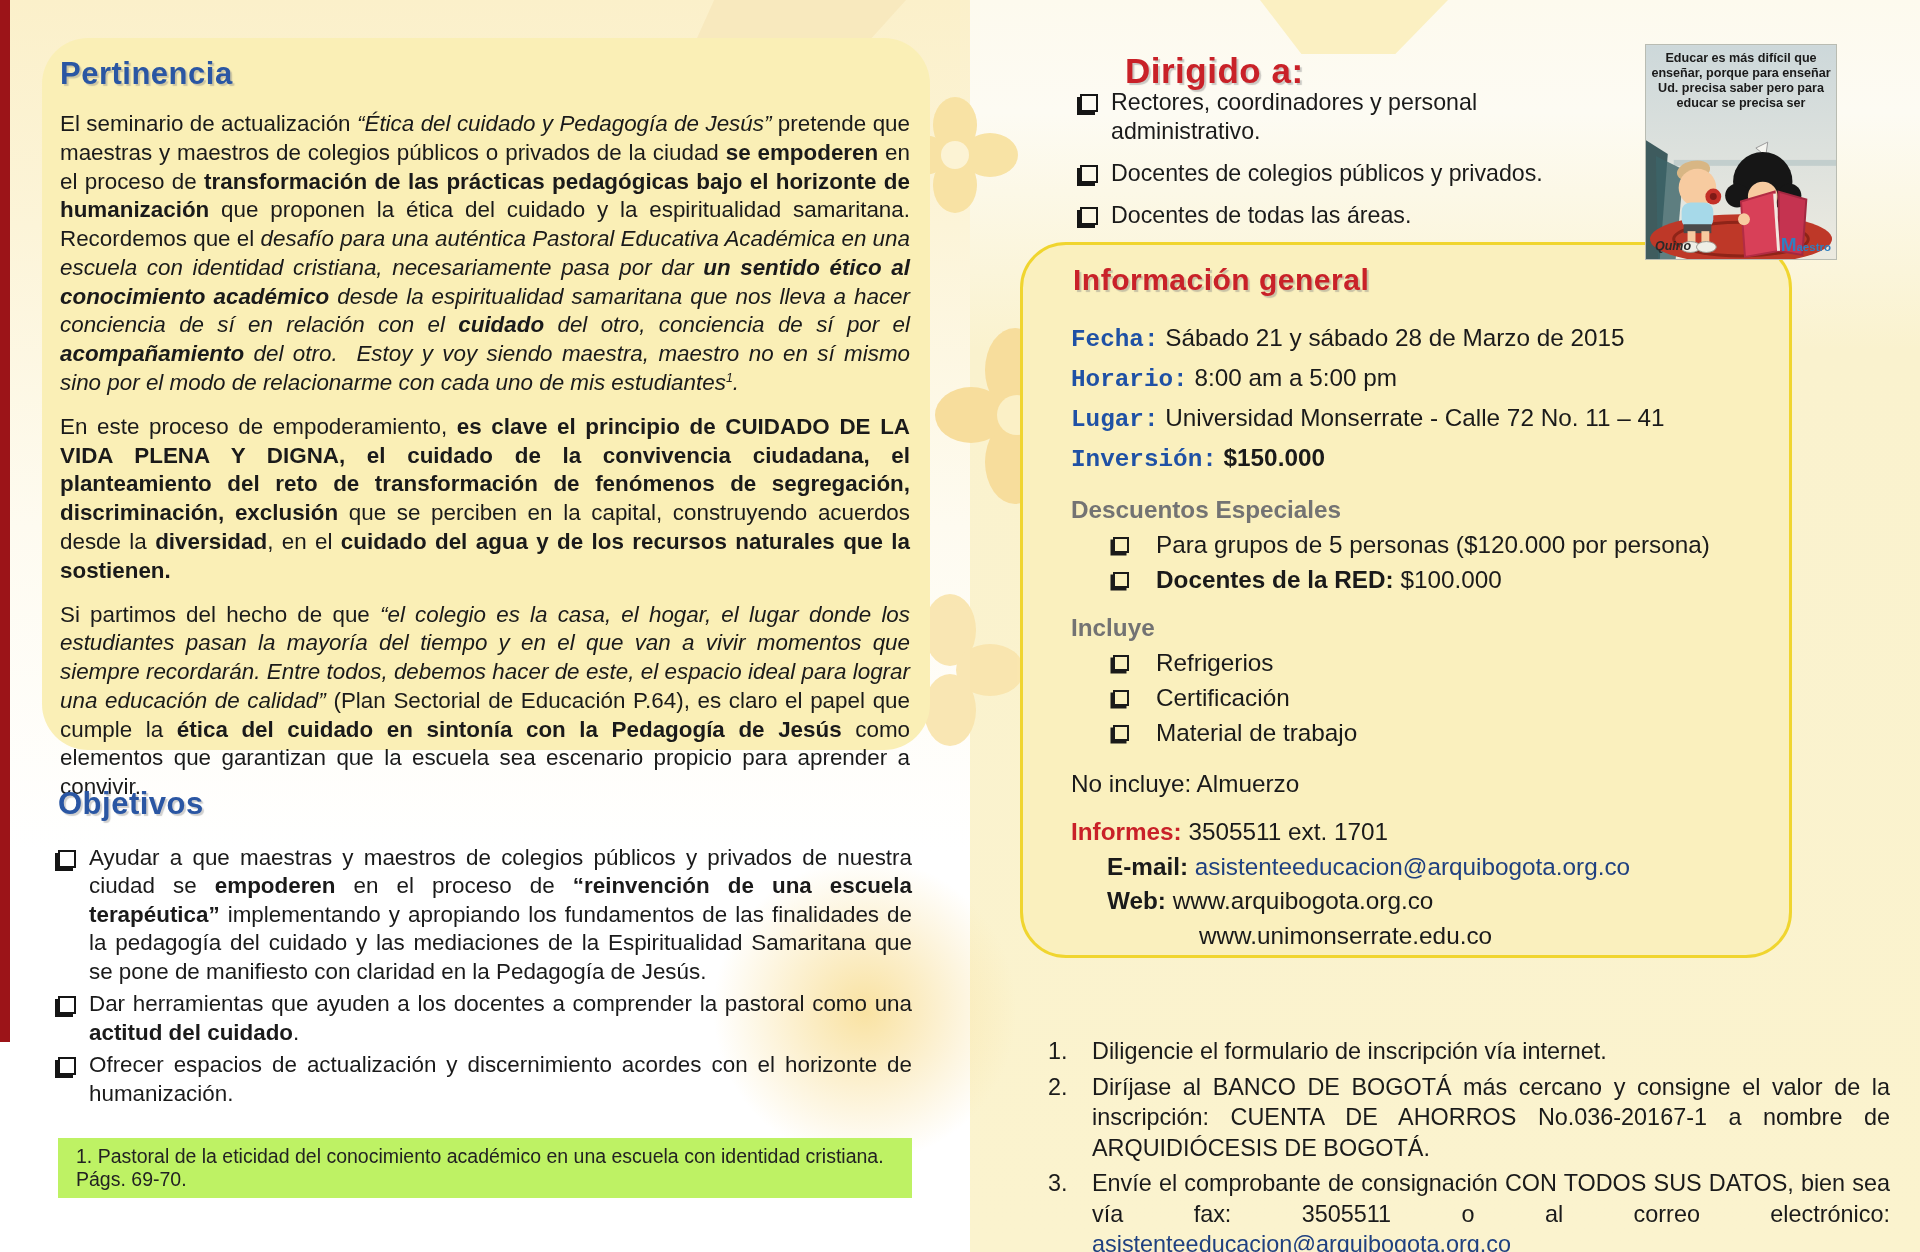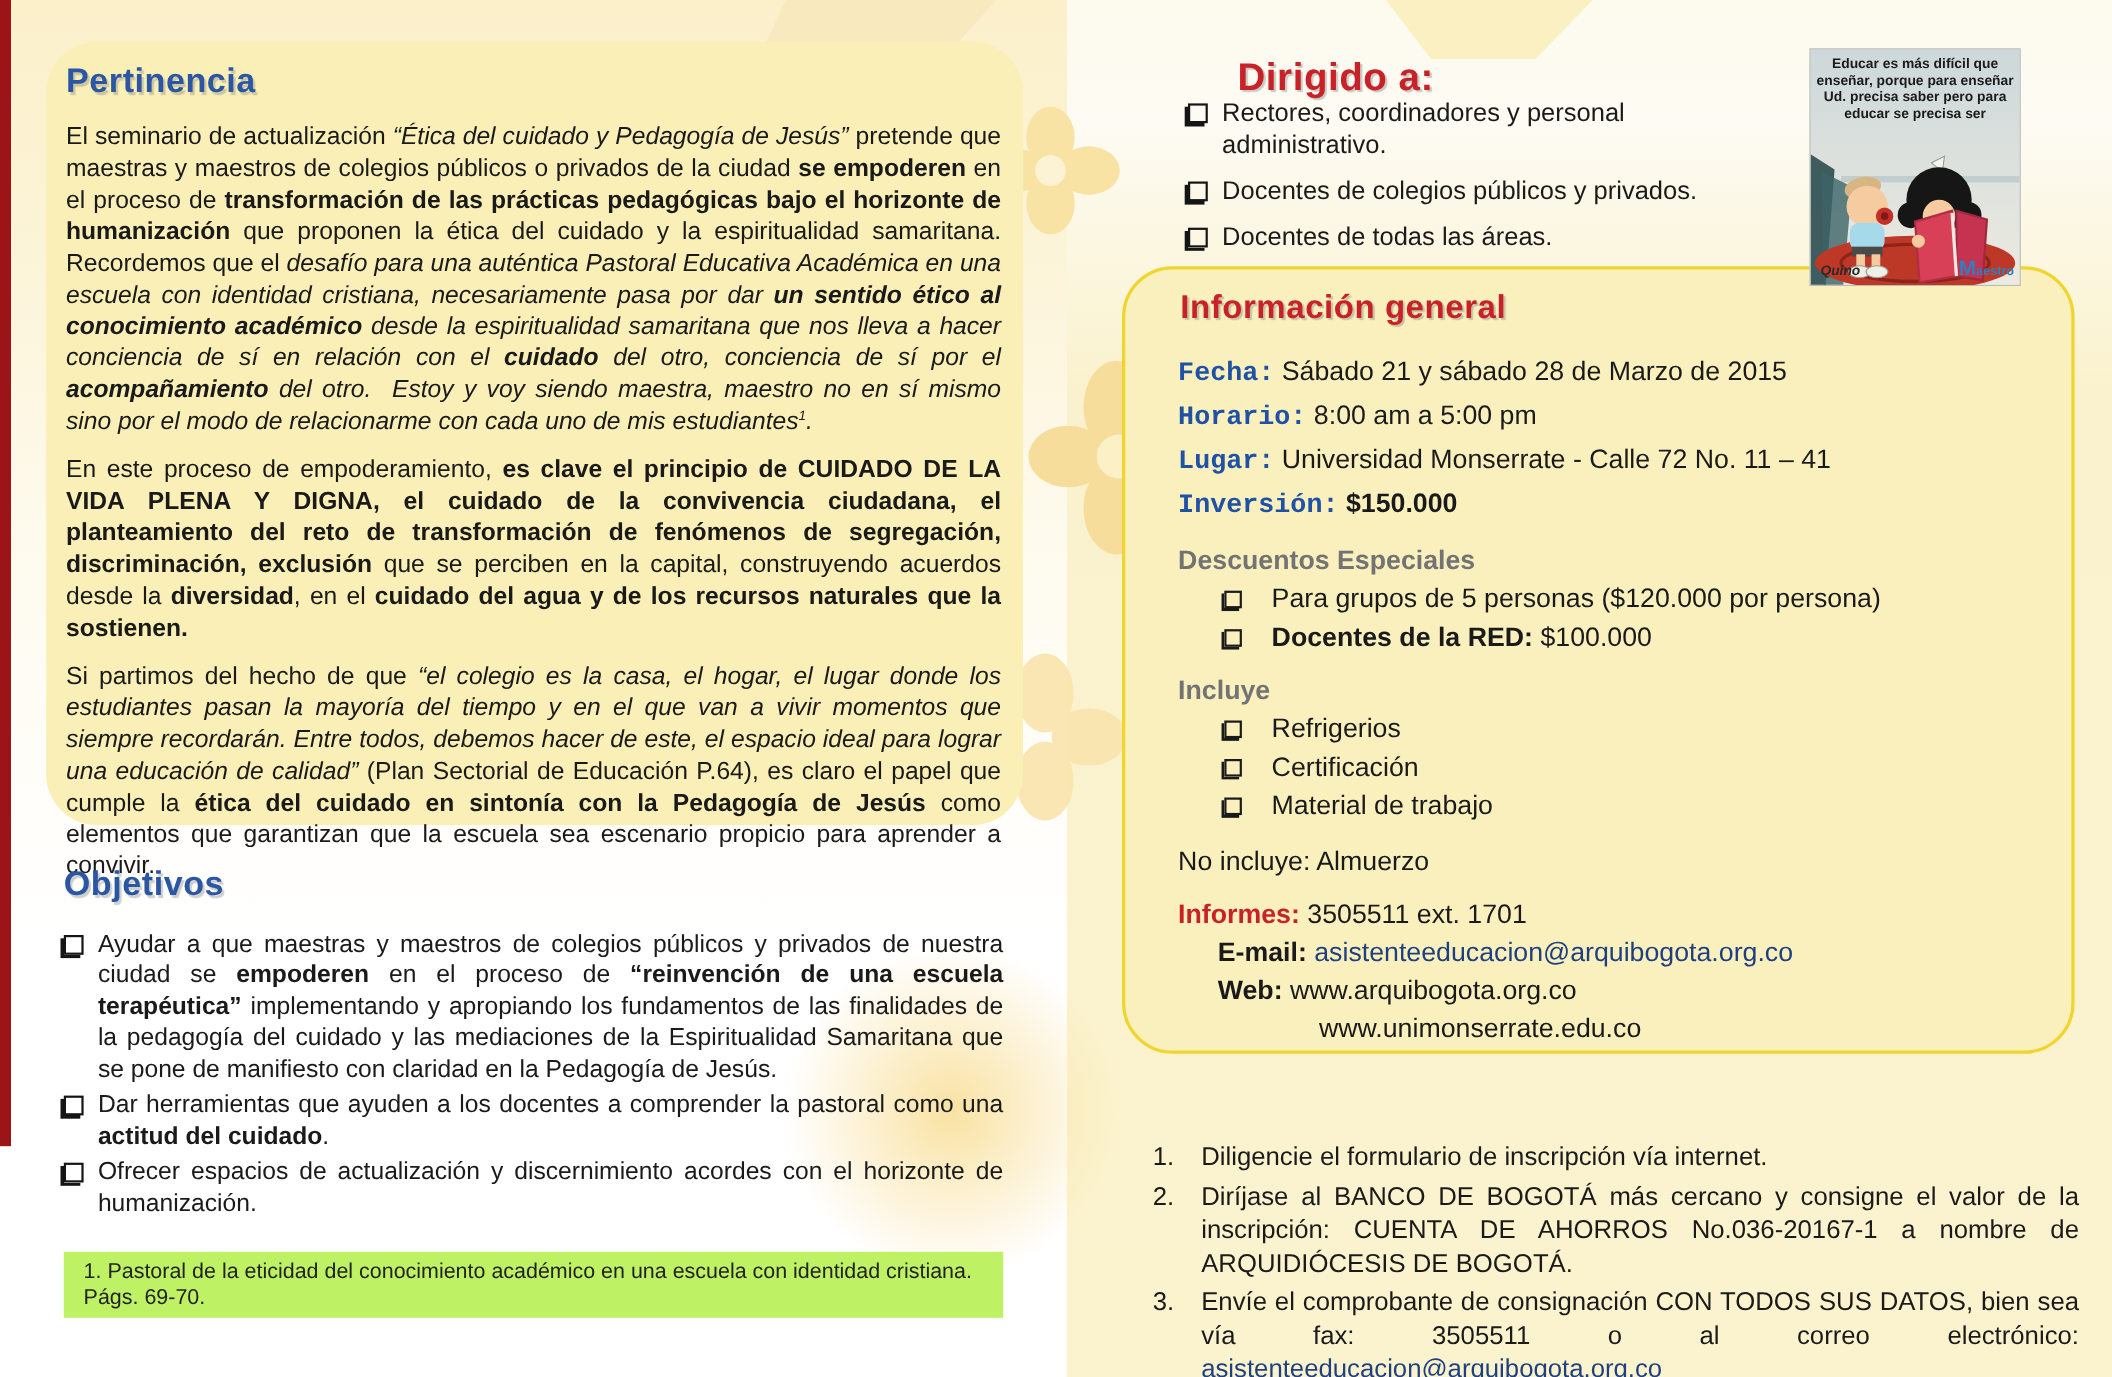--- a/index.html
+++ b/index.html
@@ -55,21 +55,21 @@
     background:#DCE2DF;border:1px solid #B9BCB2;box-sizing:border-box;}
   .comic svg{position:absolute;left:0;top:0;width:100%;height:100%;}
   .comic-caption{position:absolute;left:4px;right:4px;top:6px;z-index:2;text-align:center;
     font-size:12.6px;font-weight:700;line-height:1.18;color:#1a1a1a;}
   .comic-sign{position:absolute;left:9px;bottom:6px;z-index:2;font-size:12.5px;
     font-weight:700;font-style:italic;color:#2a2a2a;}
   .maestro{position:absolute;right:5px;bottom:3px;z-index:2;color:#2F7FC1;font-weight:800;}
   .maestro .m1{font-size:19px;}
   .maestro .m2{font-size:11.5px;}
   
-  .info-box{position:absolute;left:1020px;top:242px;width:866px;height:716px;z-index:2;
+  .info-box{position:absolute;left:1020px;top:242px;width:772px;height:716px;z-index:2;
     background:#FAF0BE;border:3px solid #F0D52F;border-radius:46px;box-sizing:border-box;
     padding:12px 40px 0 48px;}
   .info-box h2{font-size:30px;margin:6px 0 22px 2px;}
   .field{font-size:24.3px;line-height:38px;}
   .lbl-blue{color:#1F51A5;font-weight:700;font-family:Liberation Mono, monospace;}
   .lbl-red{color:#C92128;font-weight:700;}
   .lbl-bold{font-weight:700;}
   .sub-title{font-size:24.3px;line-height:34px;margin-top:14px;color:#737373;font-weight:700;}
   .info-item{display:flex;gap:27px;padding-left:42px;font-size:24.3px;line-height:35px;
     align-items:flex-start;}

